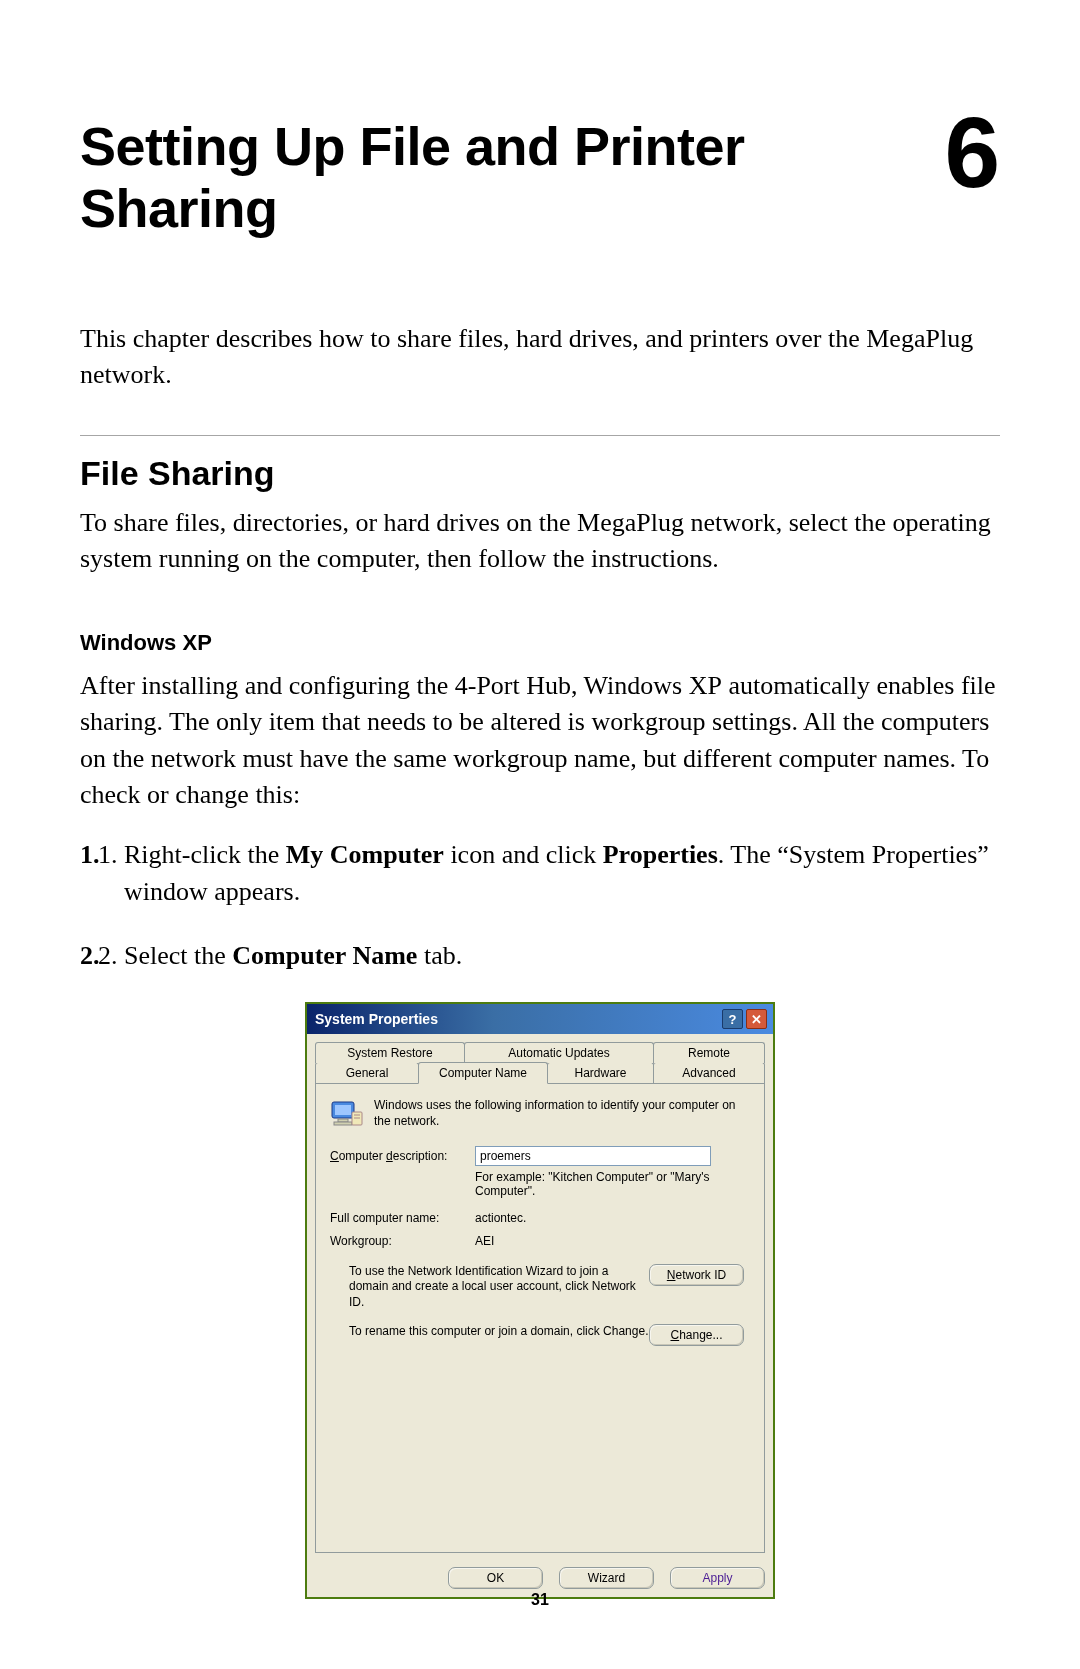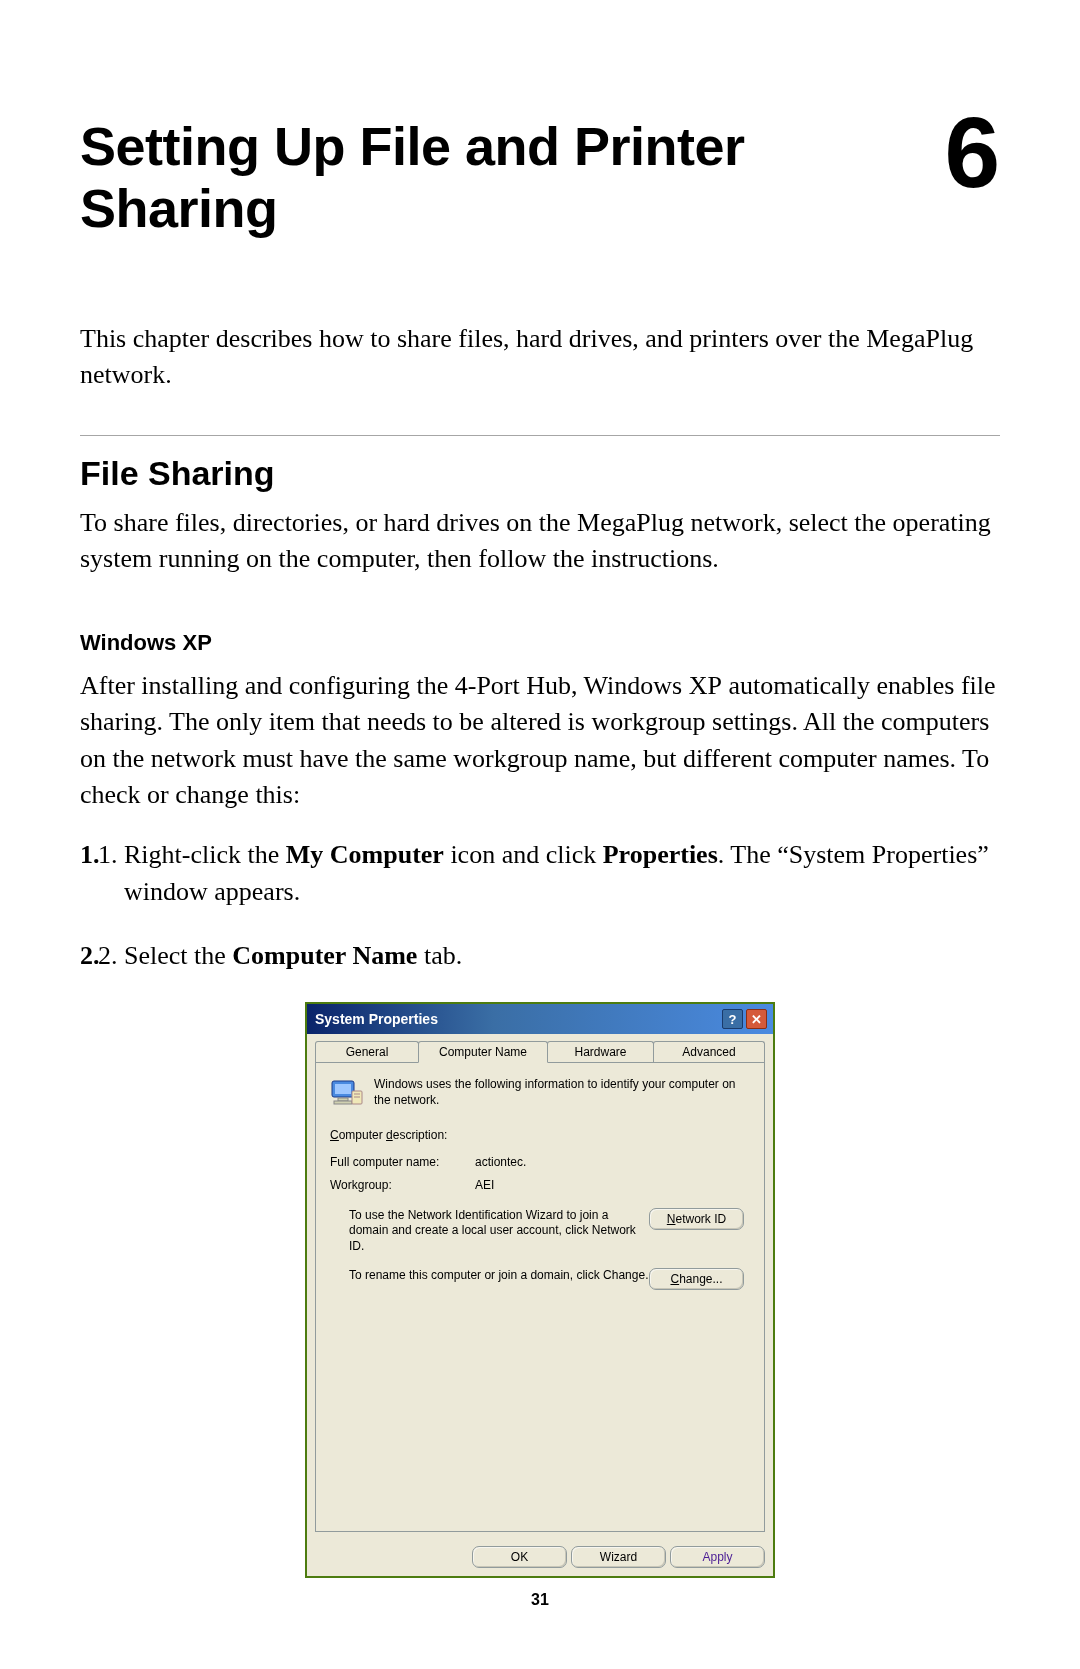--- a/index.html
+++ b/index.html
@@ -181,21 +181,21 @@
     font-size: 12px;
     width: 95px;
     box-shadow: 1px 1px 0 rgba(255,255,255,0.6) inset, -1px -1px 0 rgba(0,0,0,0.15) inset;
     text-align: center;
   }
   .xp-btn.disabled { color: #4c1d95; }
   .underline-first::first-letter { text-decoration: underline; }
   .dialog-footer {
     display: flex;
     justify-content: flex-end;
-    gap: 4px;
+    gap: 16px;
     padding: 8px;
   }
   .page-number {
     position: absolute;
     bottom: 60px;
     left: 0;
     width: 100%;
     text-align: center;
     font-family: 'Myriad Pro', 'Helvetica Neue', Arial, sans-serif;
     font-weight: 700;
@@ -236,20 +236,25 @@
 <div class="dialog-wrap">
   <div class="dialog">
     <div class="titlebar">
       <span>System Properties</span>
       <div class="titlebar-buttons">
         <div class="tb-btn help">?</div>
         <div class="tb-btn">✕</div>
       </div>
     </div>
     <div class="tabs-area">
+      <div class="tabs-row row1">
+        <div class="tab" style="width:150px;text-align:center">System Restore</div>
+        <div class="tab" style="width:190px;text-align:center">Automatic Updates</div>
+        <div class="tab" style="width:112px;text-align:center">Remote</div>
+      </div>
       <div class="tabs-row row2">
         <div class="tab" style="width:104px;text-align:center">General</div>
         <div class="tab active" style="width:130px;text-align:center">Computer Name</div>
         <div class="tab" style="width:107px;text-align:center">Hardware</div>
         <div class="tab" style="width:112px;text-align:center">Advanced</div>
       </div>
       <div class="tab-panel">
         <div class="info-row">
           <div class="pc-icon">
             <svg viewBox="0 0 34 30">
@@ -260,20 +265,24 @@
               <rect x="22" y="14" width="10" height="13" rx="1" fill="#f0e8b8" stroke="#a88"></rect>
               <line x1="24" y1="17" x2="30" y2="17" stroke="#a88"></line>
               <line x1="24" y1="20" x2="30" y2="20" stroke="#a88"></line>
             </svg>
           </div>
           <div class="info-text">Windows uses the following information to identify your computer on the network.</div>
         </div>
 
         <div class="form-row">
           <div class="form-label underline-first"><span style="text-decoration:underline">C</span>omputer <span style="text-decoration:underline">d</span>escription:</div>
+          <div class="form-field">
+            <input class="text-input" type="text" value="proemers" style="">
+            <div class="hint">For example: "Kitchen Computer" or "Mary's Computer".</div>
+          </div>
         </div>
 
         <div class="form-row" style="margin-top:10px">
           <div class="form-label">Full computer name:</div>
           <div class="static-val">actiontec.</div>
         </div>
 
         <div class="form-row">
           <div class="form-label">Workgroup:</div>
           <div class="static-val">AEI</div>

